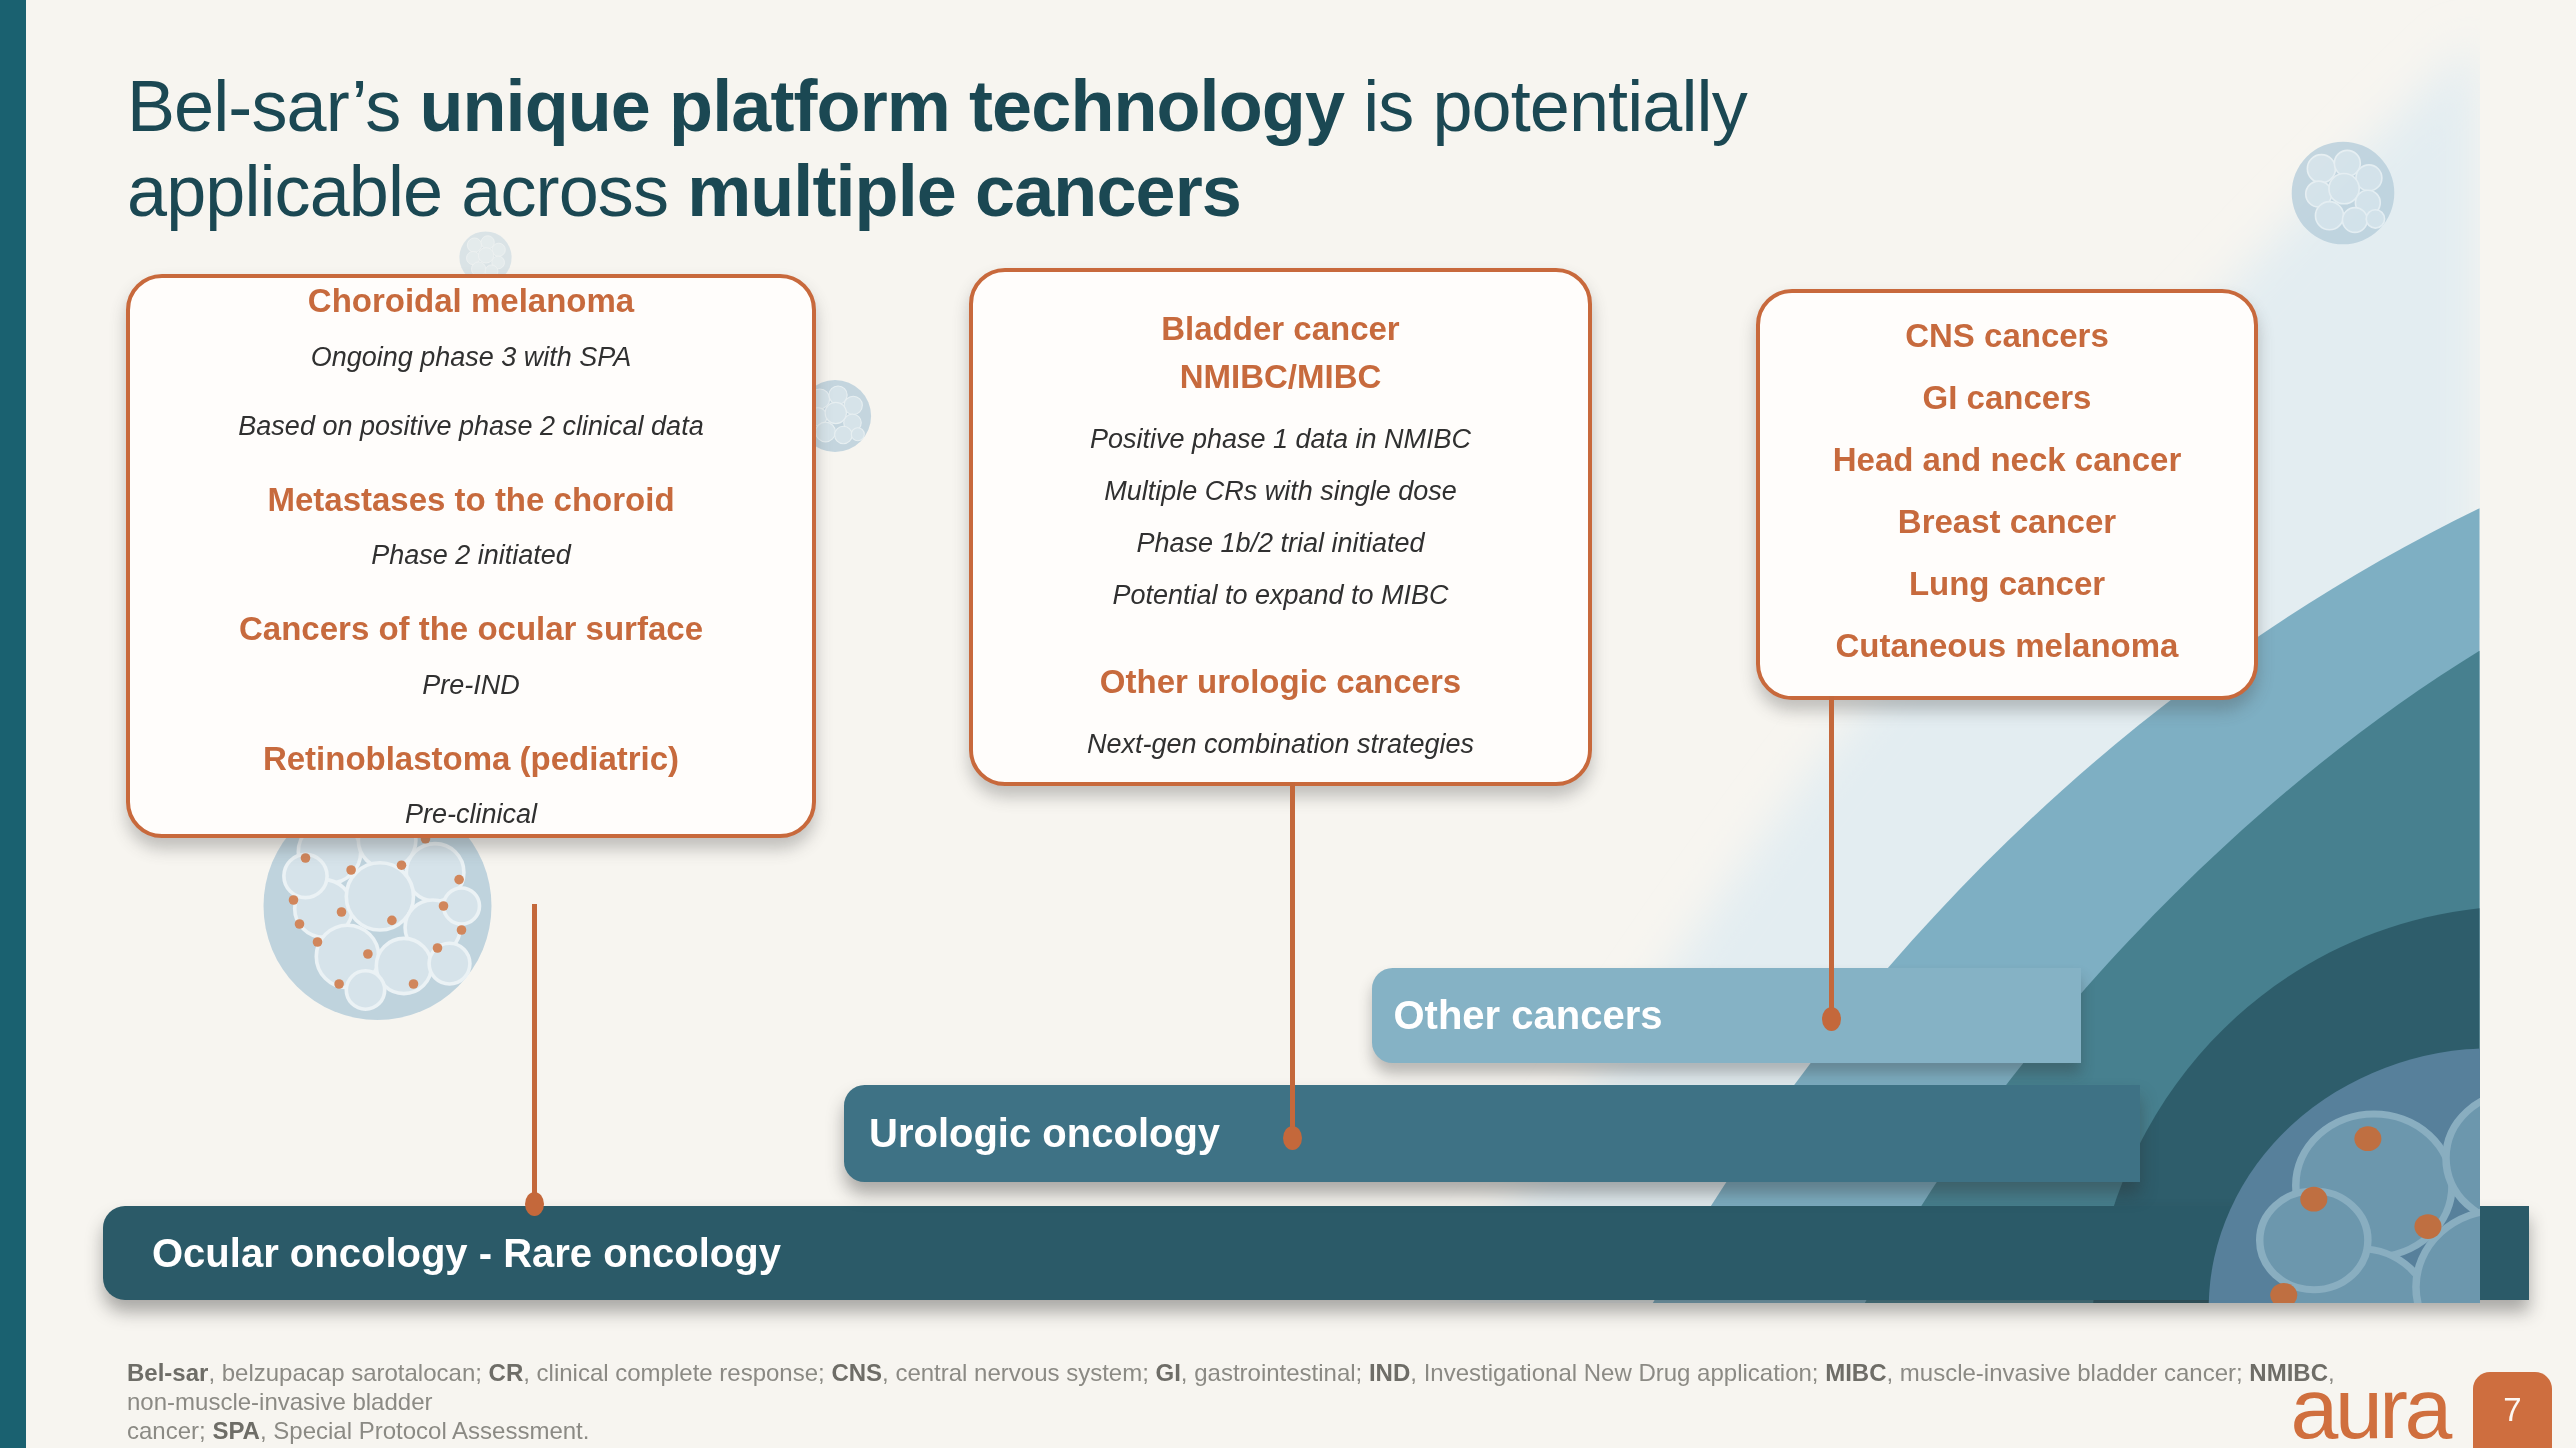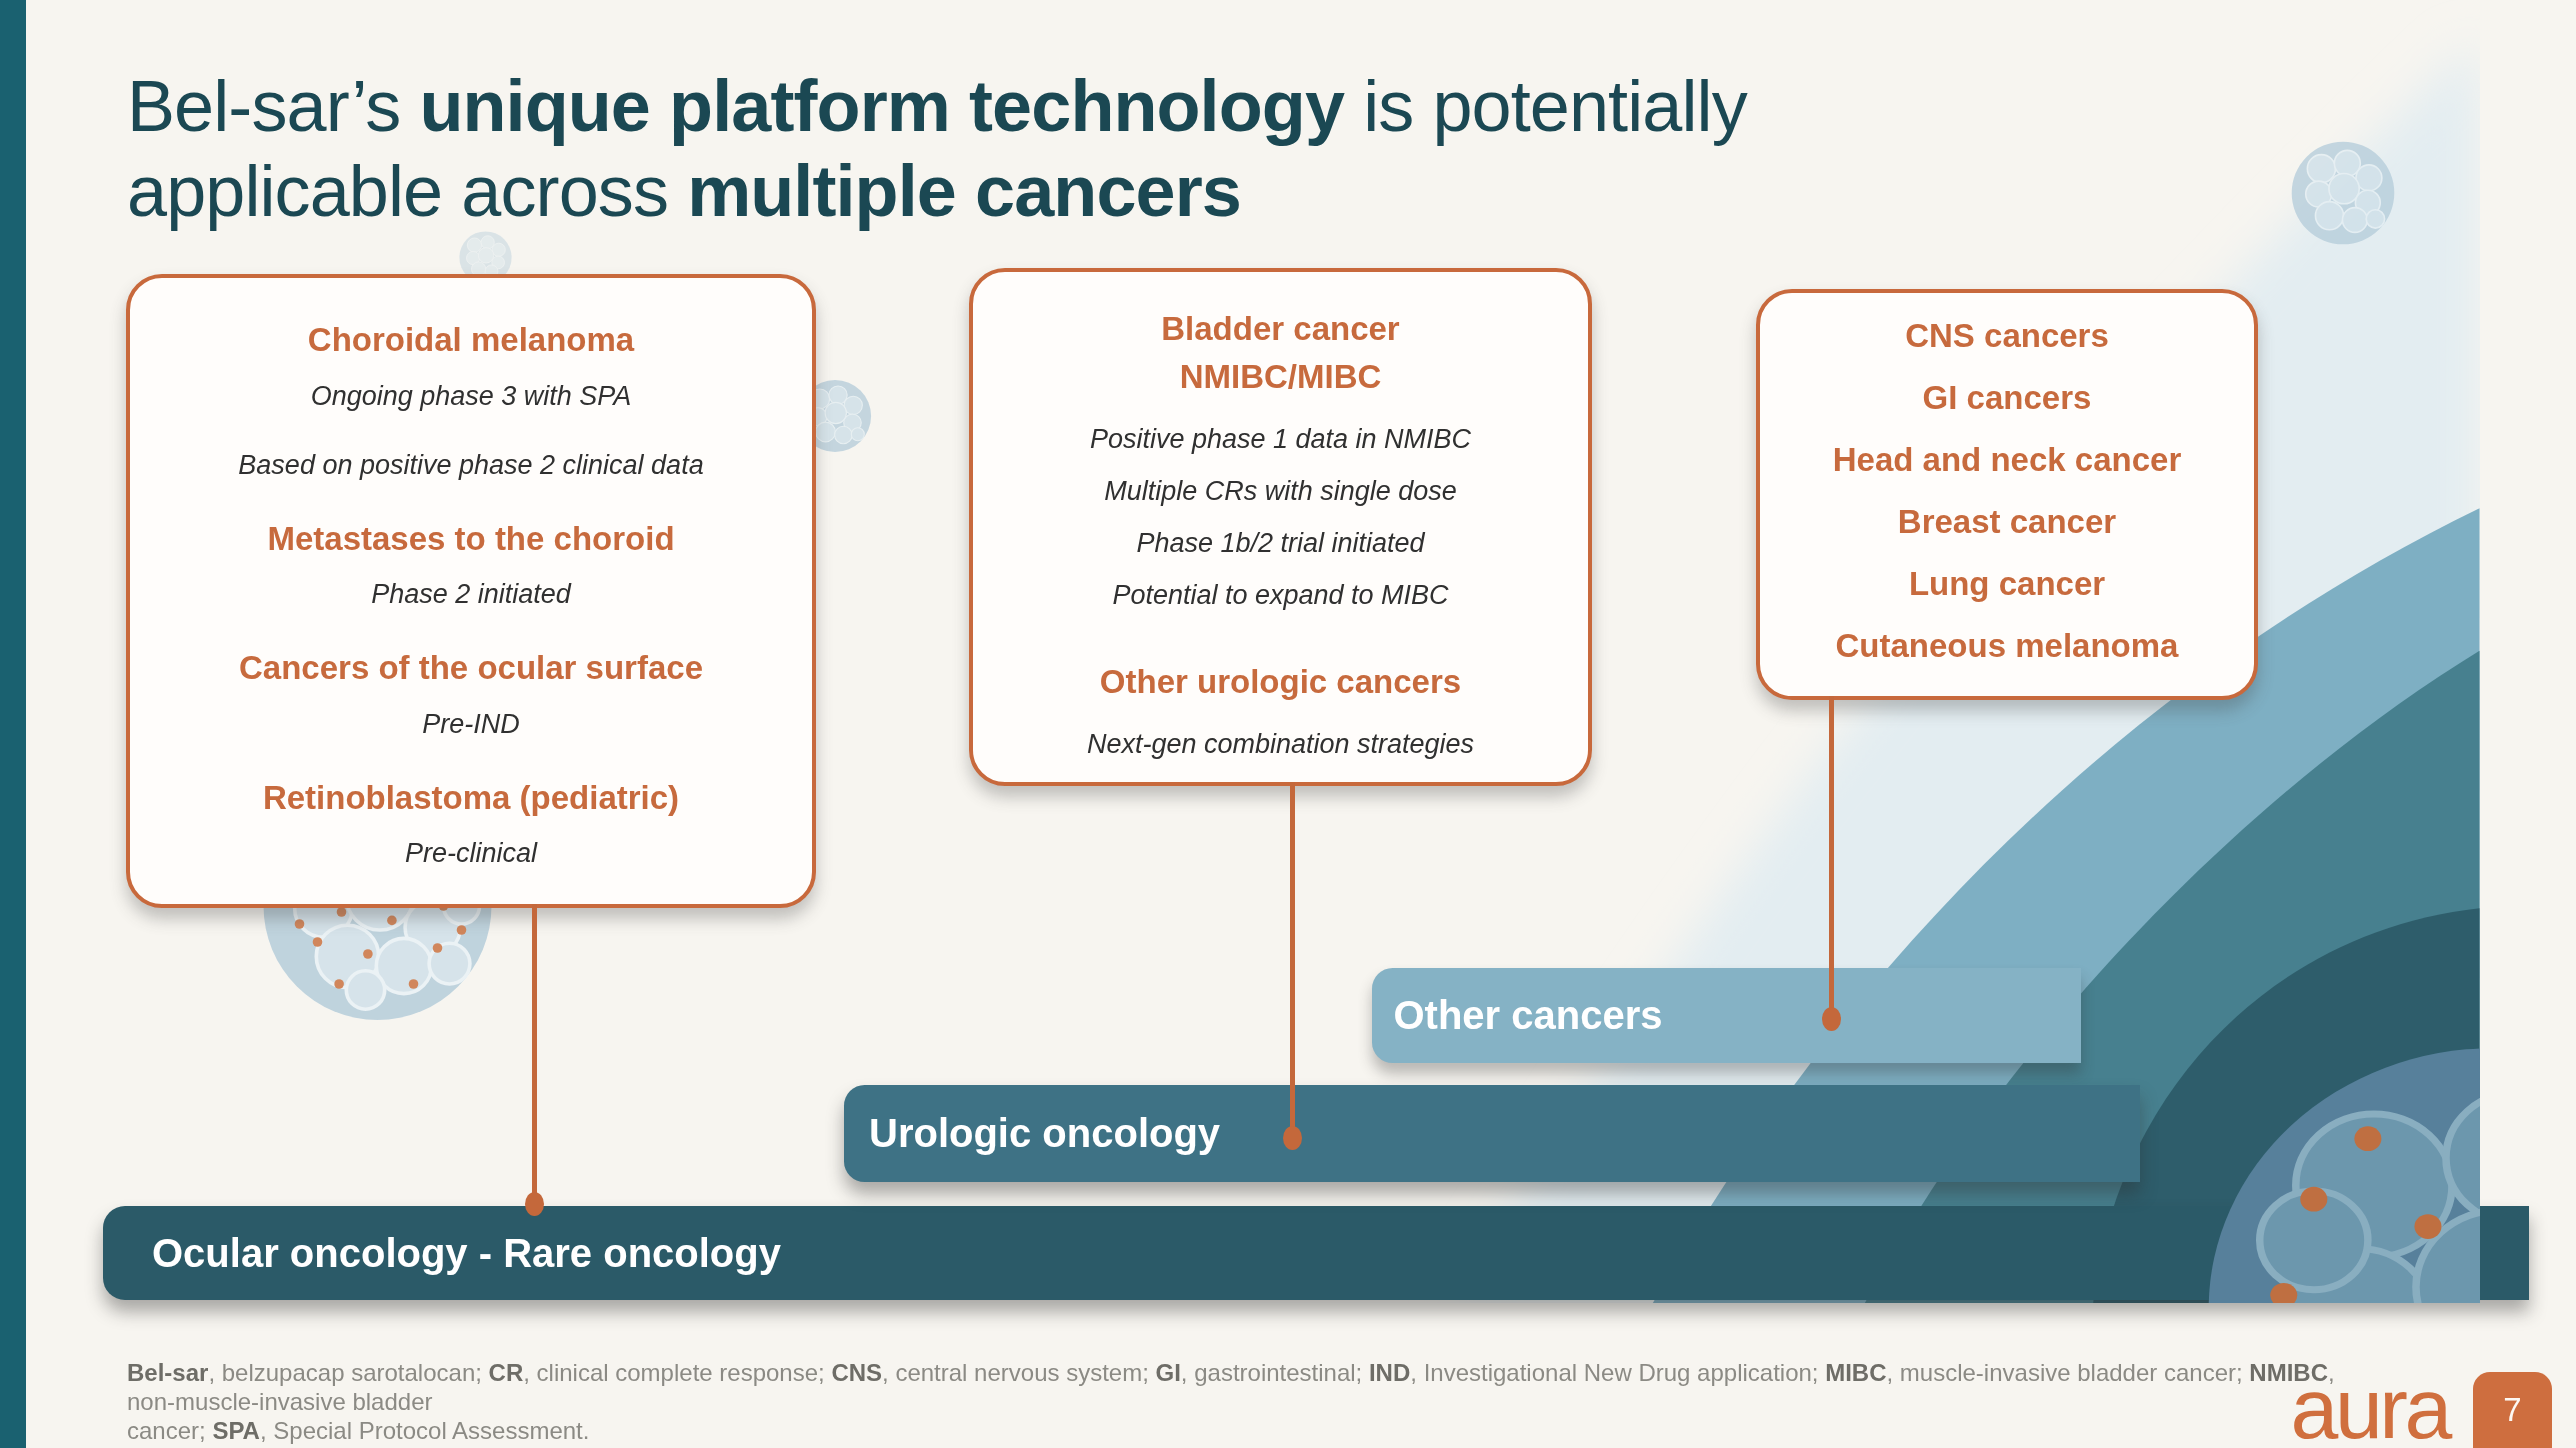--- a/index.html
+++ b/index.html
@@ -23,21 +23,21 @@
     font-size:40px;z-index:3;box-shadow:0 12px 17px rgba(45,45,45,.38);}
   .bar-other{left:1372px;top:968px;width:687px;height:95px;background:#85b2c5;
     border-radius:20.6px 0 0 20.6px;padding-left:21.5px;box-shadow:0 10.3px 13.7px rgba(45,45,45,.30);}
   .bar-uro{left:844px;top:1085px;width:1271px;height:97px;background:#3e7285;
     border-radius:20.6px 0 0 20.6px;padding-left:25px;}
   .bar-ocular{left:103px;top:1206px;width:2377px;height:94px;background:#2b5a68;
     border-radius:22px 0 0 22px;padding-left:49px;}
   
   .card{position:absolute;background:#fffdfb;border:4.3px solid #c8693c;border-radius:36px;
     z-index:6;box-shadow:0 10.3px 15.5px rgba(70,70,70,.30);text-align:center;box-sizing:border-box;}
-  .card-1{left:126px;top:274px;width:690px;height:634px;padding-top:39px;}
+  .card-1{left:126px;top:274px;width:690px;height:564px;}
   .card-2{left:969px;top:268px;width:623px;height:518px;padding-top:34px;}
   .card-3{left:1756px;top:289px;width:502px;height:411px;padding-top:12px;}
   .bx-h{font-size:33px;line-height:45px;font-weight:700;color:#c76a3d;margin:0 0 14.6px 0;}
   .bx-s{font-size:27px;line-height:38px;font-style:italic;color:#303030;margin:0;}
   .mt36{margin-top:31px;}
   .grp{margin-bottom:32px;}
   .card-2 .bx-h{margin-bottom:13.7px;}
   .card-2 .bx-s{line-height:52px;}
   .card-2 .grp{margin-bottom:0;}
   .card-2 .grp-last{margin-top:38px;}

